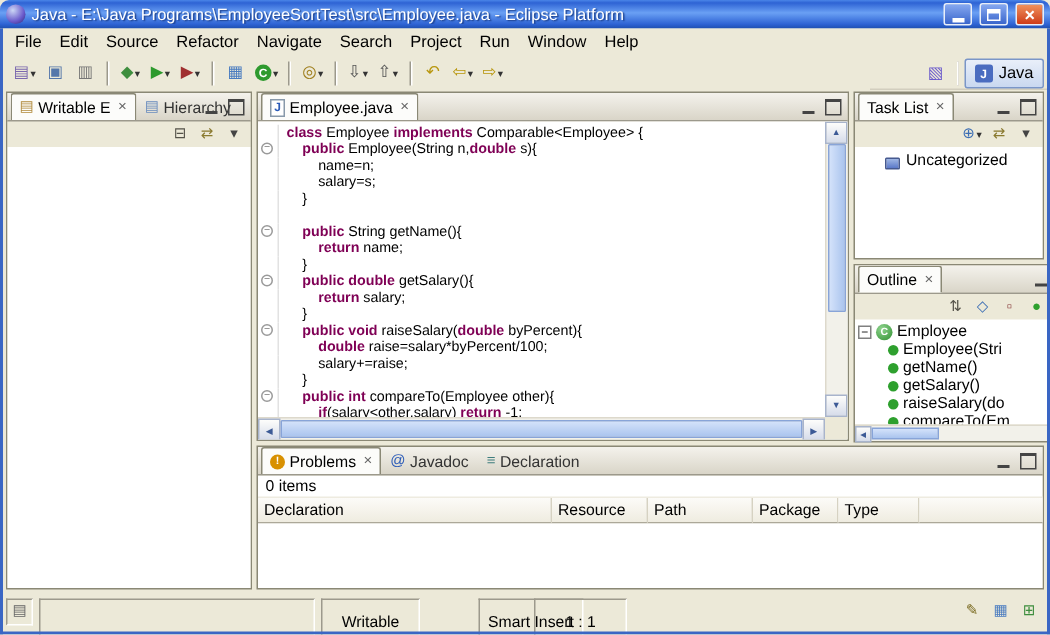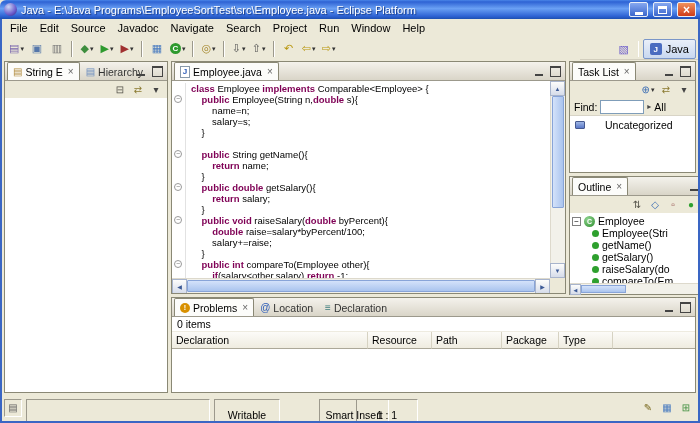--- a/index.html
+++ b/index.html
@@ -79,21 +79,21 @@
 .vthumb{position:absolute;left:1px;right:1px;top:15px;height:112px;background:linear-gradient(90deg,#D4E2FA,#AAC4EE);border:1px solid #88A4D8;border-radius:1px;}
 .hthumb{position:absolute;top:1px;bottom:1px;left:15px;right:15px;background:linear-gradient(#D4E2FA,#AAC4EE);border:1px solid #88A4D8;border-radius:1px;}
 .mini-hscroll{height:11px;flex:0 0 11px;position:relative;background:#F2F1EA;border-top:1px solid #DDD9CC;}
 .mini-hscroll .sbtn{width:11px;height:11px;font-size:5px;}
 .mini-thumb{position:absolute;top:1px;bottom:1px;left:11px;width:45px;background:linear-gradient(#D4E2FA,#AAC4EE);border:1px solid #88A4D8;}
 
 
 .find-row{height:18px;flex:0 0 18px;display:flex;align-items:center;gap:3px;padding:0 4px;background:#ECE9D8;font-size:10.5px;border-bottom:1px solid #D8D4C6;}
 .find-input{width:44px;height:14px;border:1px solid #7F9DB9;font-size:10px;padding:0 2px;background:#fff;font-family:"Liberation Sans",sans-serif;}
 .scope-arrow{font-size:8px;color:#444;}
-.tl-item{display:flex;align-items:center;gap:20px;padding:3px 5px;font-size:10.5px;}
+.tl-item{display:flex;align-items:flex-end;gap:4px;padding:3px 20px;font-size:10.5px;}
 .cat-ic{width:10px;height:8px;background:linear-gradient(#9FB6E4,#5B79C9);border:1px solid #46598F;border-radius:1px;flex:0 0 10px;}
 
 
 .tree{padding:2px 2px;font-size:10.5px;}
 .tnode{display:flex;align-items:center;gap:3px;height:12px;white-space:nowrap;overflow:hidden;}
 .tchild{padding-left:18px;}
 .texp{width:9px;height:9px;flex:0 0 9px;border:1px solid #808080;background:#fff;font-size:8px;line-height:7px;text-align:center;}
 .cls-ic{width:11px;height:11px;flex:0 0 11px;border-radius:50%;background:radial-gradient(circle at 35% 30%,#8FD48F,#2E8E2E);color:#fff;font-size:7px;font-weight:bold;display:flex;align-items:center;justify-content:center;}
 .m-ic{width:7px;height:7px;flex:0 0 7px;border-radius:50%;background:#2EA02E;margin-left:2px;}
 
@@ -130,21 +130,21 @@
 </div>
 
 <div class="edge-l"></div>
 <div class="edge-r"></div>
 <div class="edge-b"></div>
 
 <div class="menubar">
     <div class="menu-item">File</div>
     <div class="menu-item">Edit</div>
     <div class="menu-item">Source</div>
-    <div class="menu-item">Javadoc</div>
+    <div class="menu-item">Refactor</div>
     <div class="menu-item">Navigate</div>
     <div class="menu-item">Search</div>
     <div class="menu-item">Project</div>
     <div class="menu-item">Run</div>
     <div class="menu-item">Window</div>
     <div class="menu-item">Help</div>
   </div>
 
 <div class="toolrow-bg"></div>
 <div class="toolbar">
@@ -218,21 +218,21 @@
 </div>
 
 <div class="panel" id="package-panel">
   <div class="phead">
     <div class="minmax">
       <div class="mmbtn mm-min"></div>
       <div class="mmbtn mm-max"></div>
     </div>
   <div class="vtab sel">
         <span class="tab-ic" style="color: rgb(176, 138, 60);">▤</span>
-        <span class="tab-lb">String E</span>
+        <span class="tab-lb">Writable E</span>
         <span class="tab-x">×</span>
       </div>
       <div class="vtab">
         <span class="tab-ic" style="color: rgb(106, 140, 190);">▤</span>
         <span class="tab-lb">Hierarchy</span>
       </div>
     </div>
   <div class="ptool">
       <div class="sicon">
         <span class="glyph sm" style="color: rgb(85, 83, 74);">⊟</span>
@@ -374,26 +374,20 @@
         <span class="glyph sm" style="color: rgb(60, 110, 180);">⊕</span>
         <span class="dd">▾</span>
       </div>
       <div class="sicon">
         <span class="glyph sm" style="color: rgb(138, 122, 48);">⇄</span>
       </div>
       <div class="sicon">
         <span class="glyph sm" style="color: rgb(68, 68, 68);">▾</span>
       </div>
     </div>
-  <div class="find-row">
-    <span>Find:</span>
-    <input class="find-input" value="" style="">
-    <span class="scope-arrow">▸</span>
-    <span>All</span>
-  </div>
   <div class="pcontent">
       <div class="tl-item">
         <span class="cat-ic"></span>
         <span class="tl-lb">Uncategorized</span>
       </div>
     </div>
 </div>
 
 <div class="panel" id="outline-panel">
   <div class="phead">
@@ -465,21 +459,21 @@
       <div class="mmbtn mm-min"></div>
       <div class="mmbtn mm-max"></div>
     </div>
   <div class="vtab sel">
         <span class="circle-ic sm" style="background: rgb(216, 144, 0);">!</span>
         <span class="tab-lb">Problems</span>
         <span class="tab-x">×</span>
       </div>
       <div class="vtab">
         <span class="tab-ic" style="color: rgb(43, 91, 184);">@</span>
-        <span class="tab-lb">Location</span>
+        <span class="tab-lb">Javadoc</span>
       </div>
       <div class="vtab">
         <span class="tab-ic" style="color: rgb(62, 125, 125);">≡</span>
         <span class="tab-lb">Declaration</span>
       </div>
     </div>
   <div class="items-row">0 items</div>
   <div class="cols">
       <span class="col c0">Declaration</span>
       <span class="col c1">Resource</span>

